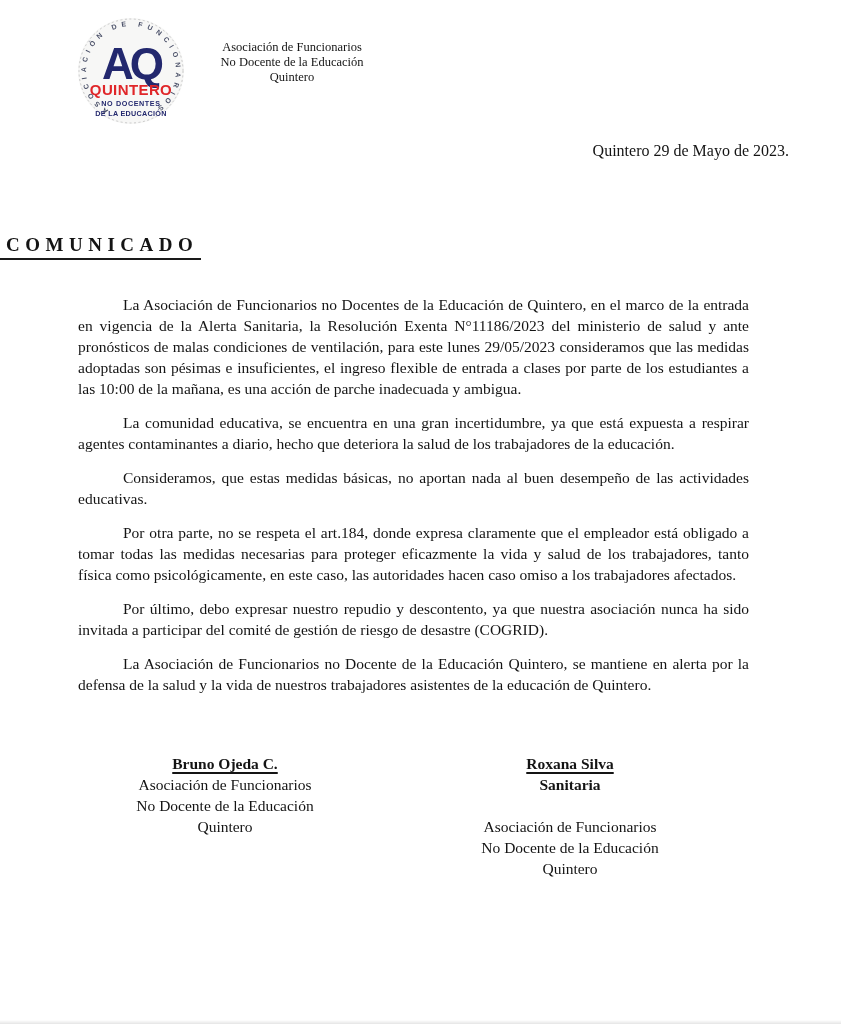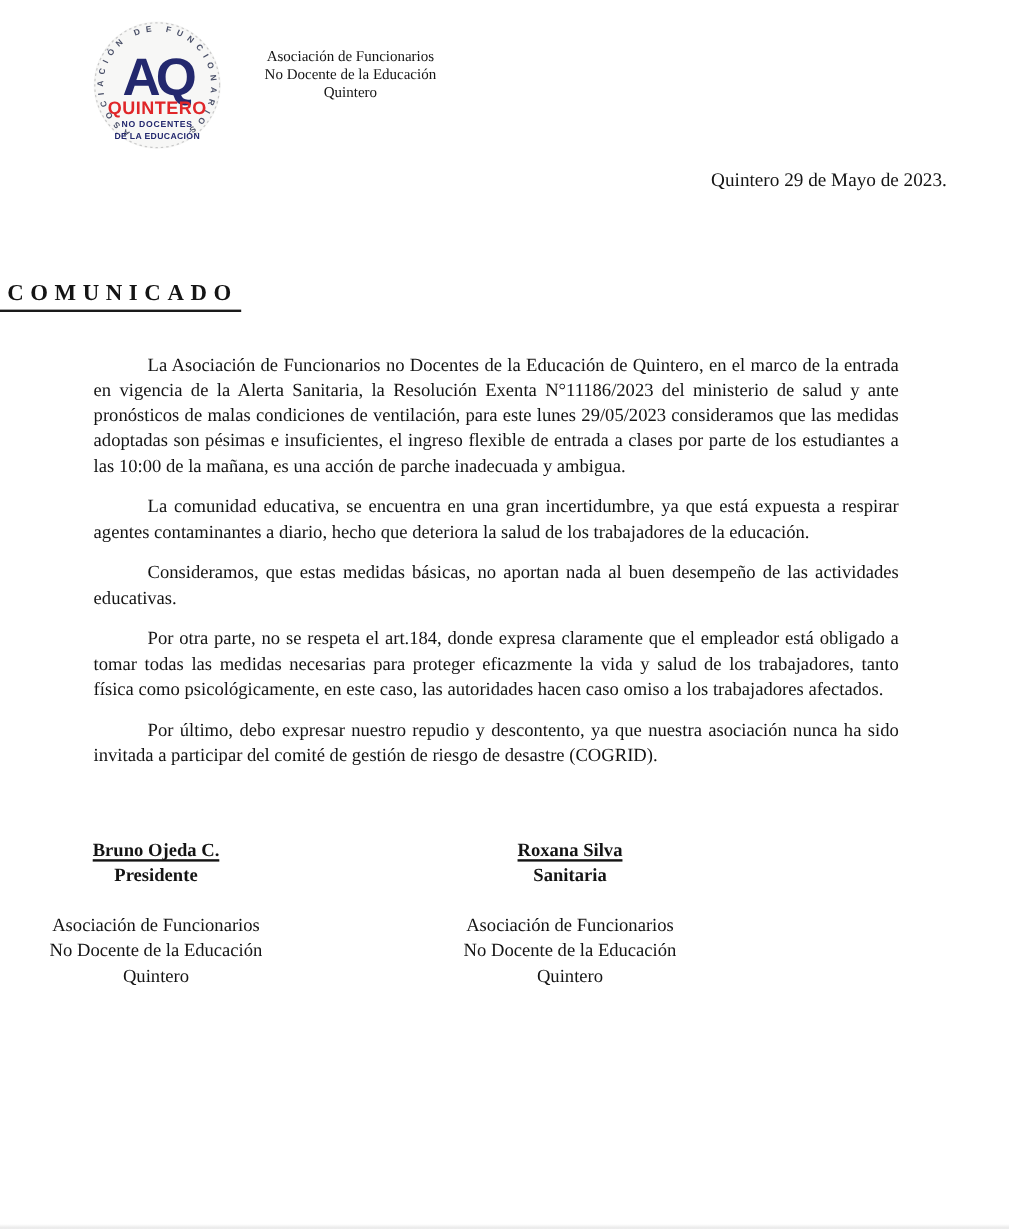--- a/index.html
+++ b/index.html
@@ -44,21 +44,21 @@
   
   .body-text { margin: 34px 76px 0 78px; }
   .body-text p {
     margin: 0 16px 13px 0;
     font-size: 15.5px;
     line-height: 21px;
     text-align: justify;
     text-indent: 45px;
   }
   
-  .sigs { display: flex; margin-top: 58px; gap: 85px; }
+  .sigs { display: flex; margin-top: 58px; padding-left: 95px; gap: 85px; }
   .sig { width: 260px; text-align: center; font-size: 15.5px; line-height: 21px; }
   .sig-name {
     font-weight: bold;
     text-decoration: underline;
     text-decoration-thickness: 1.5px;
     text-underline-offset: 3px;
   }
   .sig-role { font-weight: bold; margin-bottom: 21px; }
   
   .scan-edge {
@@ -100,26 +100,26 @@
   <div class="title-row">
     <span class="doc-title">COMUNICADO</span>
   </div>
 
   <div class="body-text">
     <p>La Asociación de Funcionarios no Docentes de la Educación de Quintero, en el marco de la entrada en vigencia de la Alerta Sanitaria, la Resolución Exenta N°11186/2023 del ministerio de salud y ante pronósticos de malas condiciones de ventilación, para este lunes 29/05/2023 consideramos que las medidas adoptadas son pésimas e insuficientes, el ingreso flexible de entrada a clases por parte de los estudiantes a las 10:00 de la mañana, es una acción de parche inadecuada y ambigua.</p>
     <p>La comunidad educativa, se encuentra en una gran incertidumbre, ya que está expuesta a respirar agentes contaminantes a diario, hecho que deteriora la salud de los trabajadores de la educación.</p>
     <p>Consideramos, que estas medidas básicas, no aportan nada al buen desempeño de las actividades educativas.</p>
     <p>Por otra parte, no se respeta el art.184, donde expresa claramente que el empleador está obligado a tomar todas las medidas necesarias para proteger eficazmente la vida y salud de los trabajadores, tanto física como psicológicamente, en este caso, las autoridades hacen caso omiso a los trabajadores afectados.</p>
     <p>Por último, debo expresar nuestro repudio y descontento, ya que nuestra asociación nunca ha sido invitada a participar del comité de gestión de riesgo de desastre (COGRID).</p>
+    <p>La Asociación de Funcionarios no Docente de la Educación Quintero, se mantiene en alerta por la defensa de la salud y la vida de nuestros trabajadores asistentes de la educación de Quintero.</p>
   </div>
 
   <div class="sigs">
     <div class="sig">
       <div class="sig-name">Bruno Ojeda C.</div>
-      <div class="sig-role">Presidente</div>
       <div>Asociación de Funcionarios</div>
       <div>No Docente de la Educación</div>
       <div>Quintero</div>
     </div>
     <div class="sig">
       <div class="sig-name">Roxana Silva</div>
       <div class="sig-role">Sanitaria</div>
       <div>Asociación de Funcionarios</div>
       <div>No Docente de la Educación</div>
       <div>Quintero</div>

